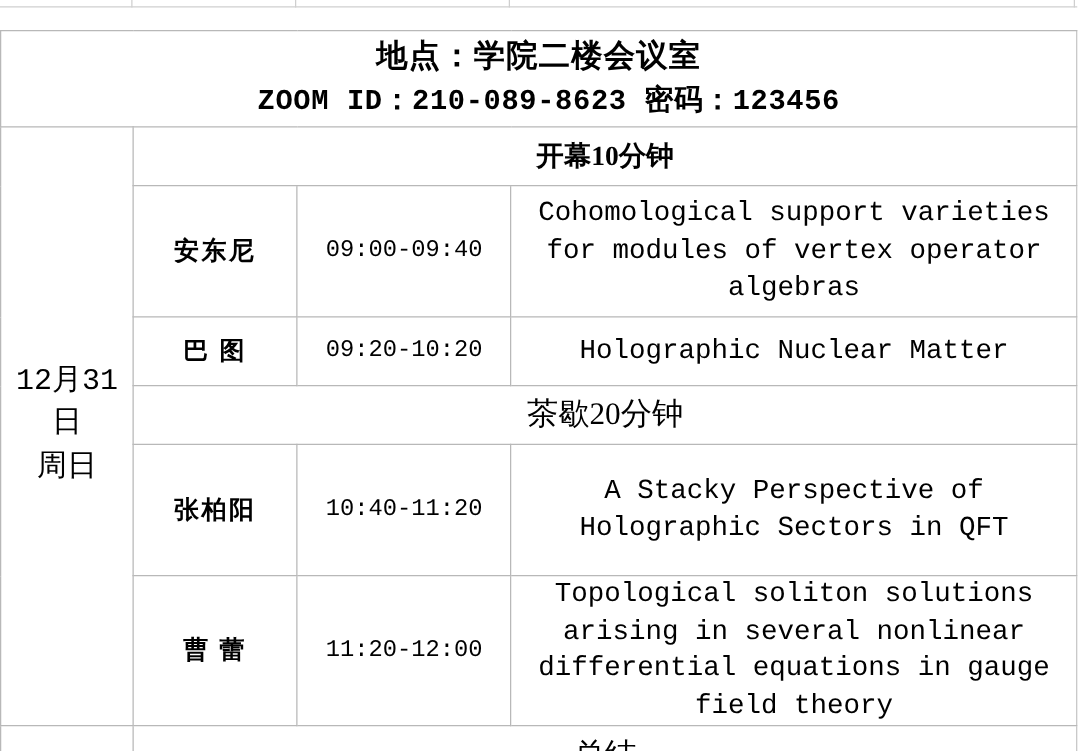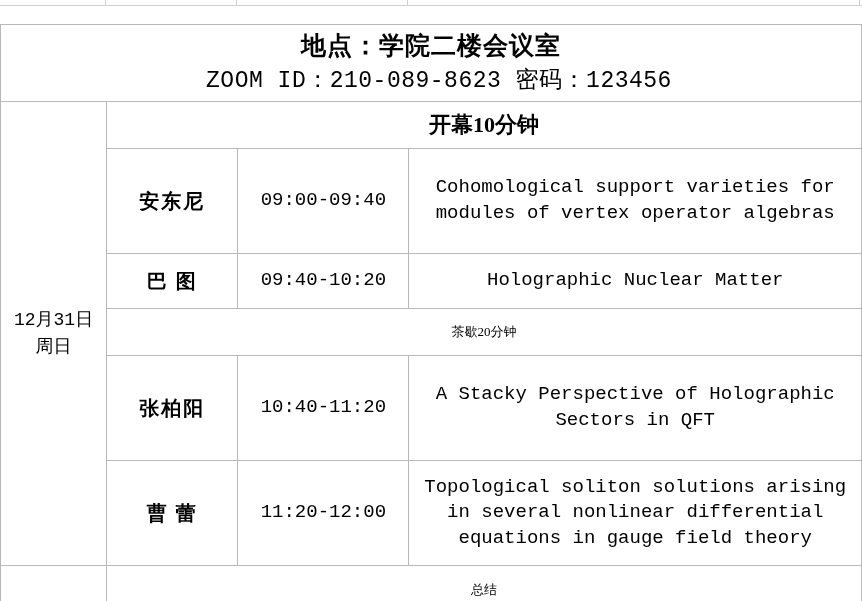--- a/index.html
+++ b/index.html
@@ -66,64 +66,64 @@
   }
   .header-line1 {
     font-family: "Liberation Serif", serif;
     font-size: 25px;
     font-weight: 700;
     letter-spacing: 1px;
   }
   .header-line2 {
     font-family: "Liberation Mono", monospace;
     font-size: 23px;
-    font-weight: 400;
+    font-weight: 700;
     letter-spacing: 0.5px;
     margin-top: 4px;
     padding-left: 16px;
   }
 
   
   .col-date { width: 106px; }
   .col-speaker { width: 131px; }
   .col-time { width: 171px; }
   .col-title { width: 452px; }
 
   .date-cell {
     font-family: "Liberation Mono", monospace;
-    font-size: 18px;
+    font-size: 24px;
     line-height: 1.45;
   }
 
   .banner {
     font-family: "Liberation Serif", serif;
     font-size: 22px;
     font-weight: 700;
     height: 46px;
   }
   .banner-plain {
     font-family: "Liberation Serif", serif;
-    font-size: 13px;
+    font-size: 25px;
     font-weight: 400;
     height: 46px;
   }
 
   .speaker {
     font-family: "Liberation Serif", serif;
     font-size: 20px;
     font-weight: 700;
     letter-spacing: 2px;
   }
   .time {
     font-family: Liberation Mono, monospace;
     font-size: 19px;
   }
   .title {
     font-family: "Liberation Mono", monospace;
-    font-size: 19px;
+    font-size: 22px;
     padding: 6px 8px;
     line-height: 1.45;
   }
 
   .row-talk-2line { height: 105px; }
   .row-talk-1line { height: 55px; padding-left: 20px; }
   .row-talk-3line { height: 105px; }
   .row-summary { height: 48px; }
 
   .empty-left { background: #ffffff; }
@@ -165,21 +165,21 @@
       </tr>
 
       <tr class="row-talk-2line">
         <td class="speaker">安东尼</td>
         <td class="time">09:00-09:40</td>
         <td class="title">Cohomological support varieties for modules of vertex operator algebras</td>
       </tr>
 
       <tr class="row-talk-1line">
         <td class="speaker">巴 图</td>
-        <td class="time">09:40-10:20</td>
+        <td class="time">09:20-10:20</td>
         <td class="title">Holographic Nuclear Matter</td>
       </tr>
 
       <tr>
         <td class="banner-plain" colspan="3">茶歇20分钟</td>
       </tr>
 
       <tr class="row-talk-2line">
         <td class="speaker">张柏阳</td>
         <td class="time">10:40-11:20</td>

